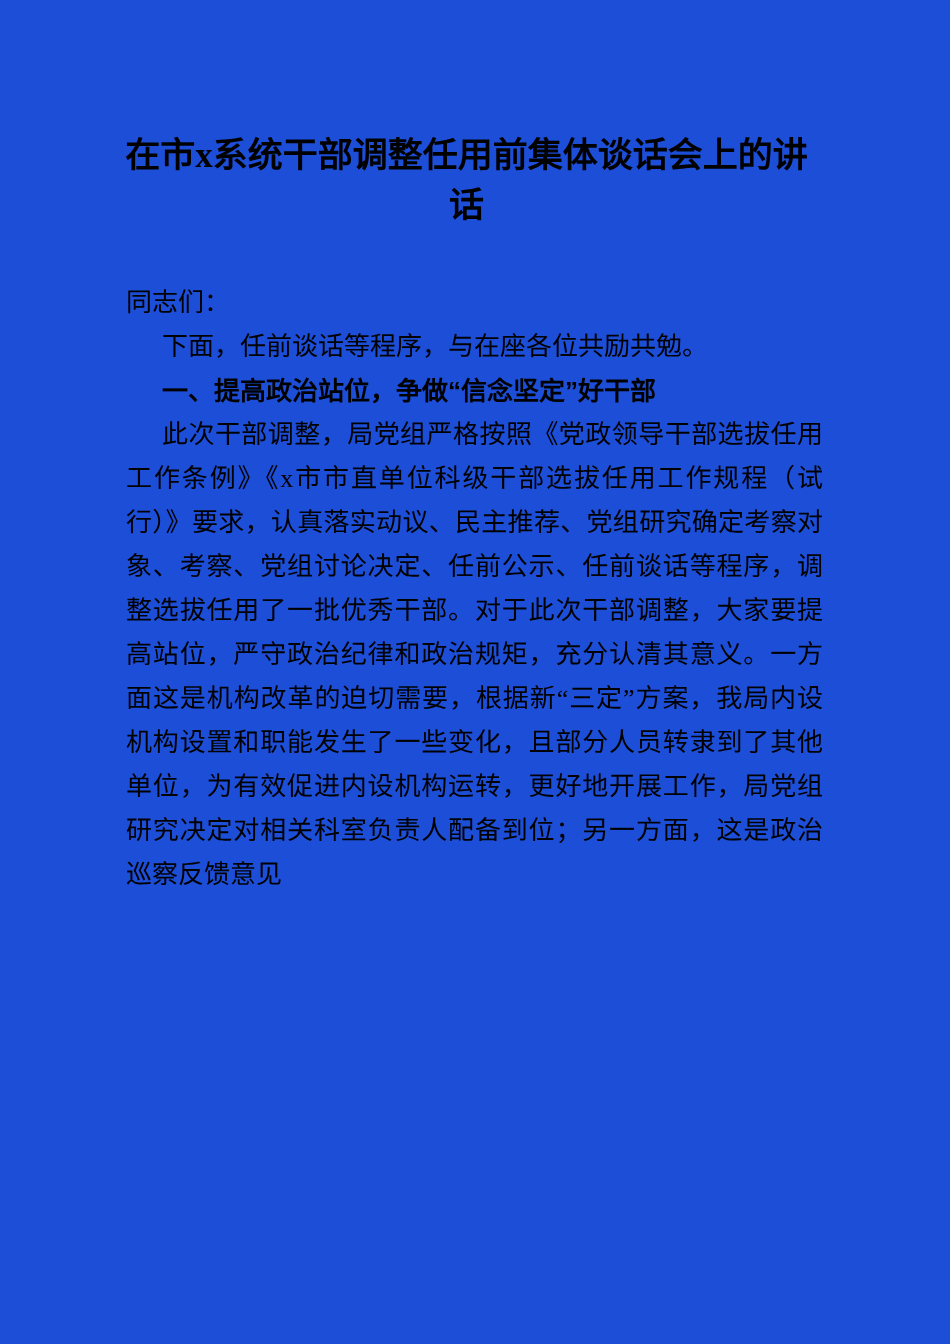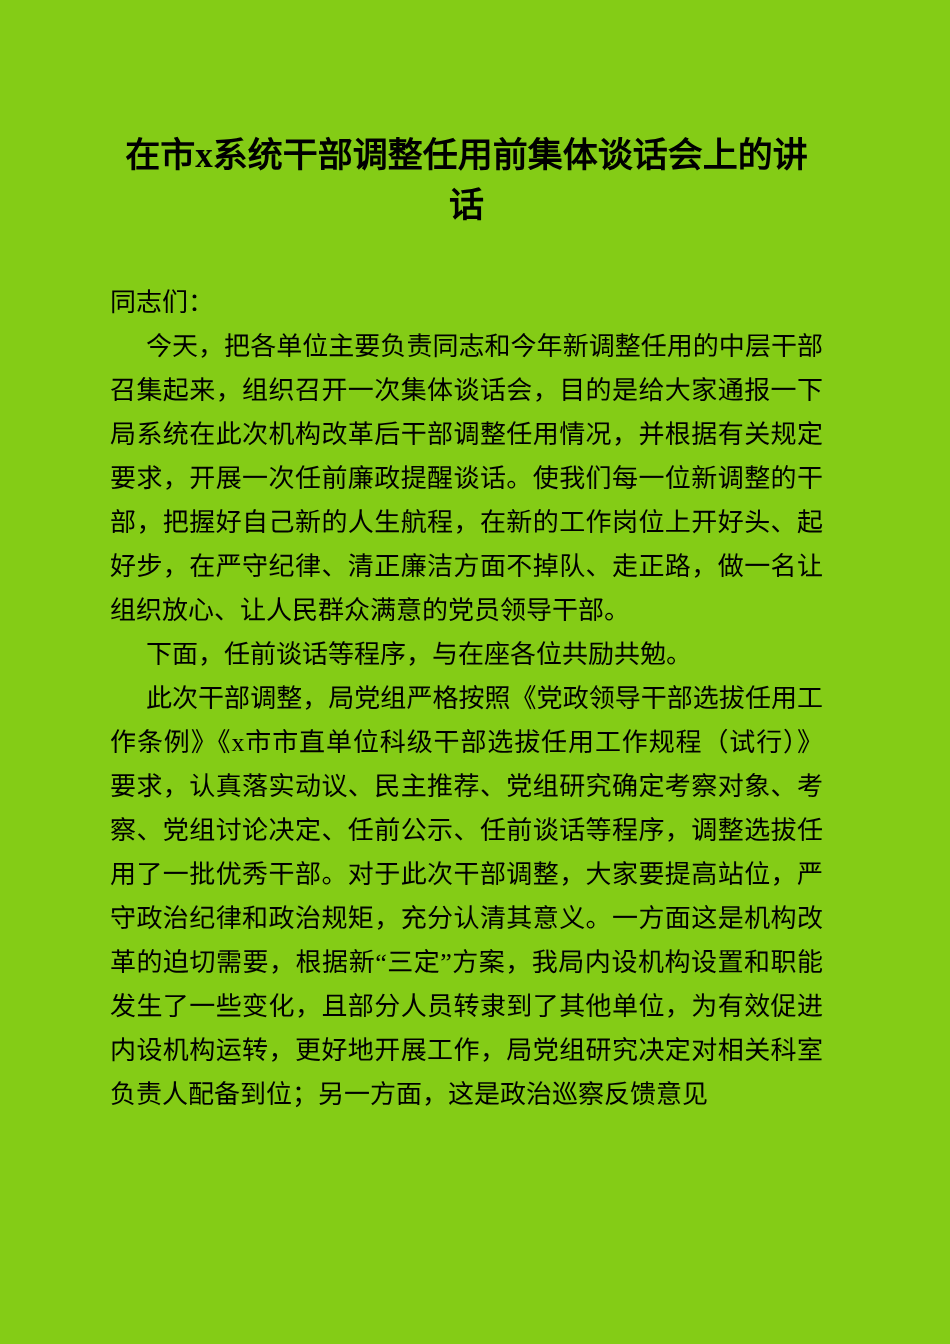--- a/index.html
+++ b/index.html
@@ -10,21 +10,21 @@
   body {
     width: 950px;
     height: 1344px;
     overflow: hidden;
     font-family: "Liberation Serif", "DejaVu Serif", serif;
     color: #000000;
   }
   .page {
     width: 950px;
     height: 1344px;
-    background: #84cc16;
+    background: #1d4ed8;
     box-sizing: border-box;
     position: relative;
   }
   .content-column {
     position: absolute;
     left: 110px;
     top: 0;
     width: 713px;
   }
   .doc-title {
@@ -33,20 +33,21 @@
     line-height: 50px;
     font-weight: bold;
     text-align: center;
     font-family: "Liberation Serif", "DejaVu Serif", serif;
     letter-spacing: 0;
   }
   .doc-body {
     margin-top: 50px;
     font-size: 26px;
     line-height: 44px;
+    margin-left: 16px;
   }
   .doc-body p {
     margin: 0;
     padding: 0;
     text-align: justify;
     text-indent: 36px;
     word-break: normal;
     line-break: strict;
   }
   .doc-body p.salutation {
@@ -58,18 +59,18 @@
   }
 </style>
 </head>
 <body>
 
 <div class="page">
   <div class="content-column">
     <h1 class="doc-title">在市x系统干部调整任用前集体谈话会上的讲话</h1>
     <div class="doc-body">
         <p class="salutation">同志们：</p>
-        <p>今天，把各单位主要负责同志和今年新调整任用的中层干部召集起来，组织召开一次集体谈话会，目的是给大家通报一下局系统在此次机构改革后干部调整任用情况，并根据有关规定要求，开展一次任前廉政提醒谈话。使我们每一位新调整的干部，把握好自己新的人生航程，在新的工作岗位上开好头、起好步，在严守纪律、清正廉洁方面不掉队、走正路，做一名让组织放心、让人民群众满意的党员领导干部。</p>
         <p>下面，任前谈话等程序，与在座各位共励共勉。</p>
+        <p class="heading">一、提高政治站位，争做“信念坚定”好干部</p>
         <p>此次干部调整，局党组严格按照《党政领导干部选拔任用工作条例》《x市市直单位科级干部选拔任用工作规程（试行）》要求，认真落实动议、民主推荐、党组研究确定考察对象、考察、党组讨论决定、任前公示、任前谈话等程序，调整选拔任用了一批优秀干部。对于此次干部调整，大家要提高站位，严守政治纪律和政治规矩，充分认清其意义。一方面这是机构改革的迫切需要，根据新“三定”方案，我局内设机构设置和职能发生了一些变化，且部分人员转隶到了其他单位，为有效促进内设机构运转，更好地开展工作，局党组研究决定对相关科室负责人配备到位；另一方面，这是政治巡察反馈意见</p>
       </div>
   </div>
 </div>
 
 </body></html>

